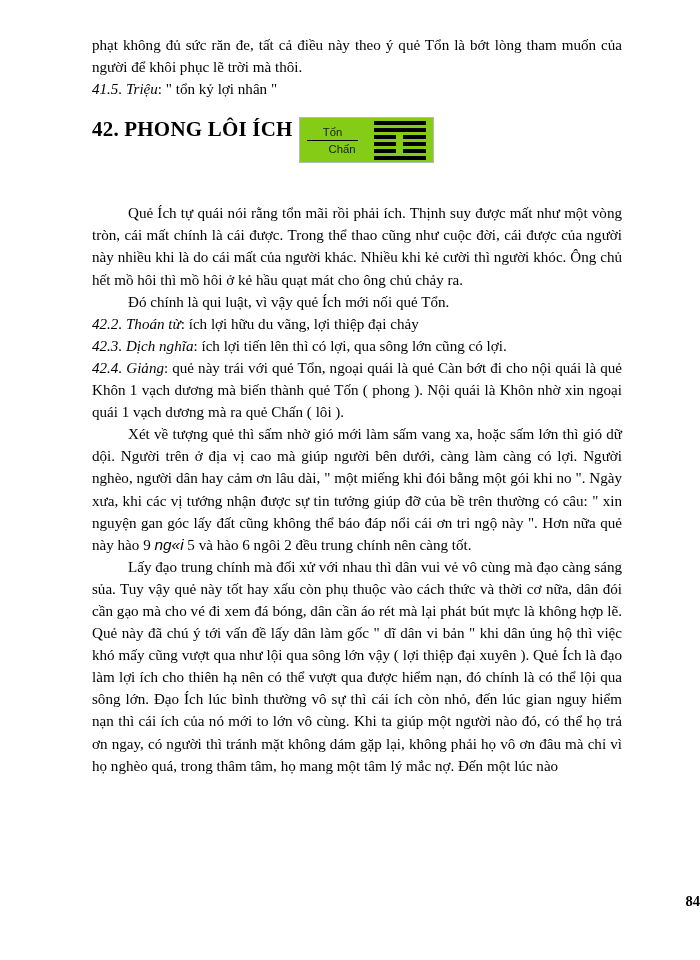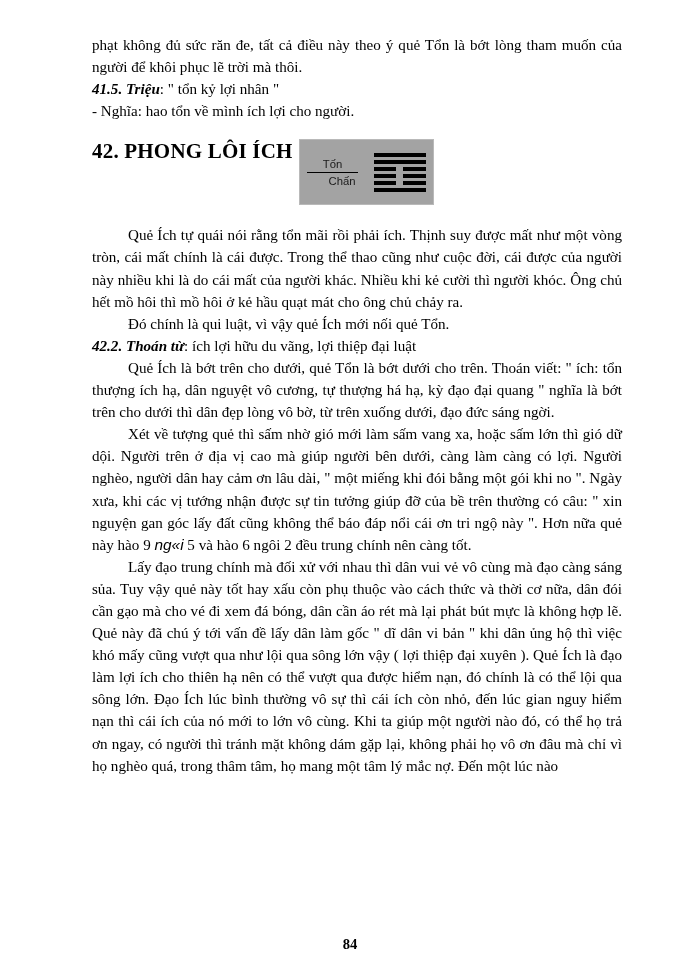--- a/index.html
+++ b/index.html
@@ -29,21 +29,21 @@
     text-justify: inter-word;
     hyphens: none;
   }
   p {
     margin: 0;
   }
   .para-indent {
     text-indent: 36px;
   }
   .bi {
-    font-weight: bold;
+    font-weight: normal;
     font-style: italic;
   }
   
   .section-heading {
     font-size: 21px;
     font-weight: bold;
     line-height: 22px;
     margin-top: 18px;
     margin-bottom: 0;
     letter-spacing: 0.2px;
@@ -51,23 +51,23 @@
   
   .figure-row {
     position: relative;
     height: 62px;
   }
   .hexagram-box {
     position: absolute;
     left: 207px;
     top: -23px;
     width: 135px;
-    height: 66px;
+    height: 46px;
     border: 1px solid #b9b9b9;
-    background: #a3a3a3;
+    background: #84cc16;
     box-sizing: border-box;
     display: flex;
     align-items: center;
     justify-content: center;
     gap: 16px;
   }
   .trigram-names {
     font-family: "Liberation Sans", "DejaVu Sans", sans-serif;
     font-size: 11.3px;
     line-height: 14px;
@@ -107,22 +107,22 @@
     background: #000000;
   }
   .hex-line.broken {
     justify-content: space-between;
   }
   .sub-block { margin-top: 0; }
   .page-number {
     position: absolute;
     left: 0;
     right: 0;
-    top: 936px;
-    text-align: center;
+    top: 893px;
+    text-align: right;
     font-size: 14.6px;
     font-weight: bold;
     font-family: "Liberation Serif", "DejaVu Serif", serif;
   }
   .glitch {
     font-family: "Liberation Sans", "DejaVu Sans", sans-serif;
     font-size: 15.4px;
     font-style: italic;
   }
   .tight { text-align: justify; }
@@ -131,21 +131,20 @@
 <body>
 
 <div class="page">
 
   <div class="body-text">
 
     <p class="tight">phạt không đủ sức răn đe, tất cả điều này theo ý quẻ Tổn là bớt lòng tham muốn của người để khôi phục lẽ trời mà thôi.</p>
 
     <p class="tight"><span class="bi">41.5. Triệu</span><span>: " tổn kỷ lợi nhân "</span></p>
 
-    <p class="tight"> - Nghĩa: hao tổn về mình ích lợi cho người.</p>
 
 
     <h2 class="section-heading">42. PHONG LÔI ÍCH</h2>
 
     <div class="figure-row">
       <div class="hexagram-box">
         <div class="trigram-names">
           <div class="upper">Tốn</div>
           <div class="lower">Chấn</div>
         </div>
@@ -158,25 +157,26 @@
             <div class="hex-line solid"></div>
           </div>
       </div>
     </div>
 
 
     <p class="tight para-indent">Quẻ Ích tự quái nói rằng tổn mãi rồi phải ích. Thịnh suy được mất như một vòng tròn, cái mất chính là cái được. Trong thể thao cũng như cuộc đời, cái được của người này nhiều khi là do cái mất của người khác. Nhiều khi kẻ cười thì người khóc. Ông chủ hết mồ hôi thì mồ hôi ở kẻ hầu quạt mát cho ông chủ chảy ra.</p>
 
     <p class="tight para-indent">Đó chính là qui luật, vì vậy quẻ Ích mới nối quẻ Tổn.</p>
 
-    <p class="tight"><span class="bi">42.2. Thoán từ</span><span>: ích lợi hữu du vãng, lợi thiệp đại luật</span></p>
+    <p class="tight"><span class="bi">42.2. Thoán từ</span><span>: ích lợi hữu du vãng, lợi thiệp đại chảy</span></p>
 
+    <p class="tight"><span class="bi">42.3. Dịch nghĩa</span><span>: ích lợi  tiến lên thì có lợi, qua sông lớn cũng có lợi.</span></p>
 
+    <p class="tight"><span class="bi">42.4. Giảng</span><span>: quẻ này trái với quẻ Tổn, ngoại quái là quẻ Càn bớt đi cho nội quái là quẻ Khôn 1 vạch dương mà biến thành quẻ Tốn ( phong ). Nội quái là Khôn nhờ xin ngoại quái 1 vạch dương mà ra quẻ Chấn ( lôi ).</span></p>
 
-    <p class="tight para-indent">Quẻ Ích là bớt trên cho dưới, quẻ Tổn là bớt dưới cho trên. Thoán viết: " ích: tổn thượng ích hạ, dân nguyệt vô cương, tự thượng há hạ, kỳ đạo đại quang " nghĩa là bớt trên cho dưới thì dân đẹp lòng vô bờ, từ trên xuống dưới, đạo đức sáng ngời.</p>
 
     <p class="tight para-indent"><span>Xét về tượng quẻ thì sấm nhờ gió mới làm sấm vang xa, hoặc sấm lớn thì gió dữ dội. Người trên ở địa vị cao mà giúp người bên dưới, càng làm càng có lợi. Người nghèo, người dân hay cảm ơn lâu dài, " một miếng khi đói bằng một gói khi no ". Ngày xưa, khi các vị tướng nhận được sự tin tưởng giúp đỡ của bề trên thường có câu: " xin nguyện gan góc lấy đất cũng không thể báo đáp nổi cái ơn tri ngộ này ". Hơn nữa quẻ này hào 9 </span><span class="glitch">ng«i</span><span> 5 và hào 6 ngôi 2 đều trung chính nên càng tốt.</span></p>
 
     <p class="tight para-indent">Lấy đạo trung chính mà đối xử với nhau thì dân vui vẻ vô cùng mà đạo càng sáng sủa. Tuy vậy quẻ này tốt hay xấu còn phụ thuộc vào cách thức và thời cơ nữa, dân đói cần gạo mà cho vé đi xem đá bóng, dân cần áo rét mà lại phát bút mực là không hợp lẽ. Quẻ này đã chú ý tới vấn đề lấy dân làm gốc " dĩ dân vi bản " khi dân ủng hộ thì việc khó mấy cũng vượt qua như lội qua sông lớn vậy ( lợi thiệp đại xuyên ). Quẻ Ích là đạo làm lợi ích cho thiên hạ nên có thể vượt qua được hiểm nạn, đó chính là có thể lội qua sông lớn. Đạo Ích lúc bình thường vô sự thì cái ích còn nhỏ, đến lúc gian nguy hiểm nạn thì cái ích của nó mới to lớn vô cùng. Khi ta giúp một người nào đó, có thể họ trả ơn ngay, có người thì tránh mặt không dám gặp lại, không phải họ vô ơn đâu mà chỉ vì họ nghèo quá, trong thâm tâm, họ mang một tâm lý mắc nợ. Đến một lúc nào</p>
 
   </div>
 
   <div class="page-number">84</div>
 
 </div>

